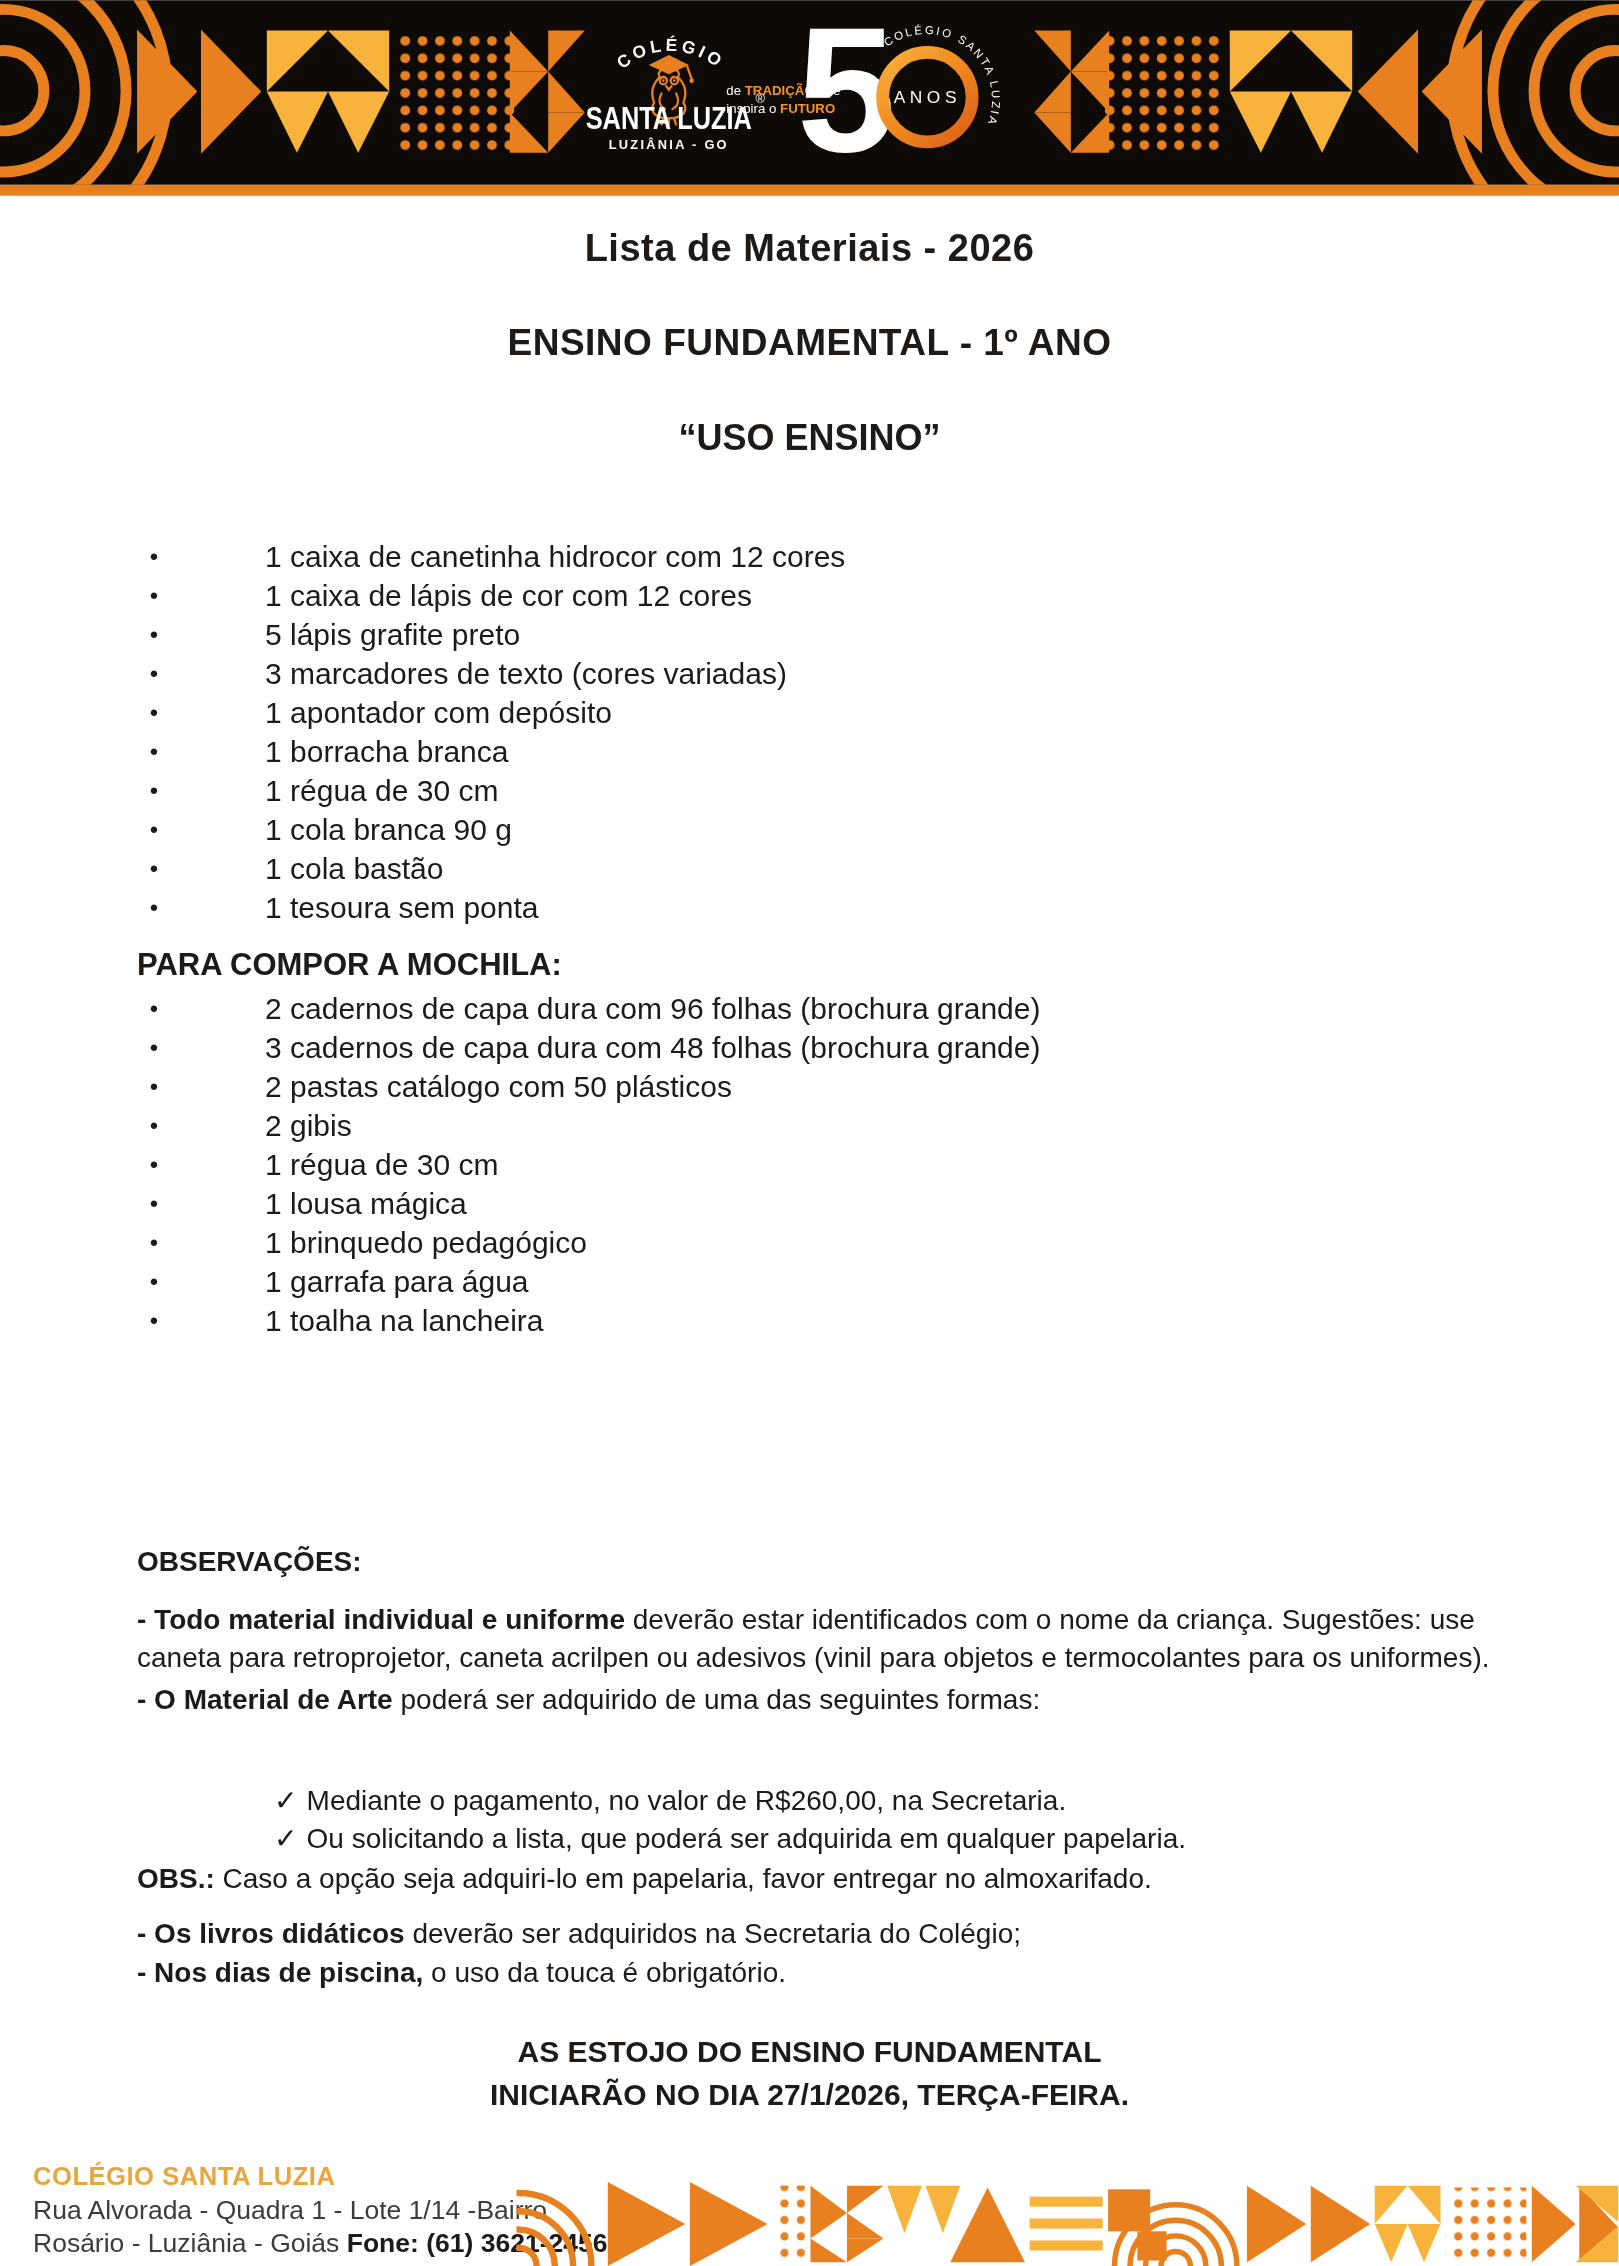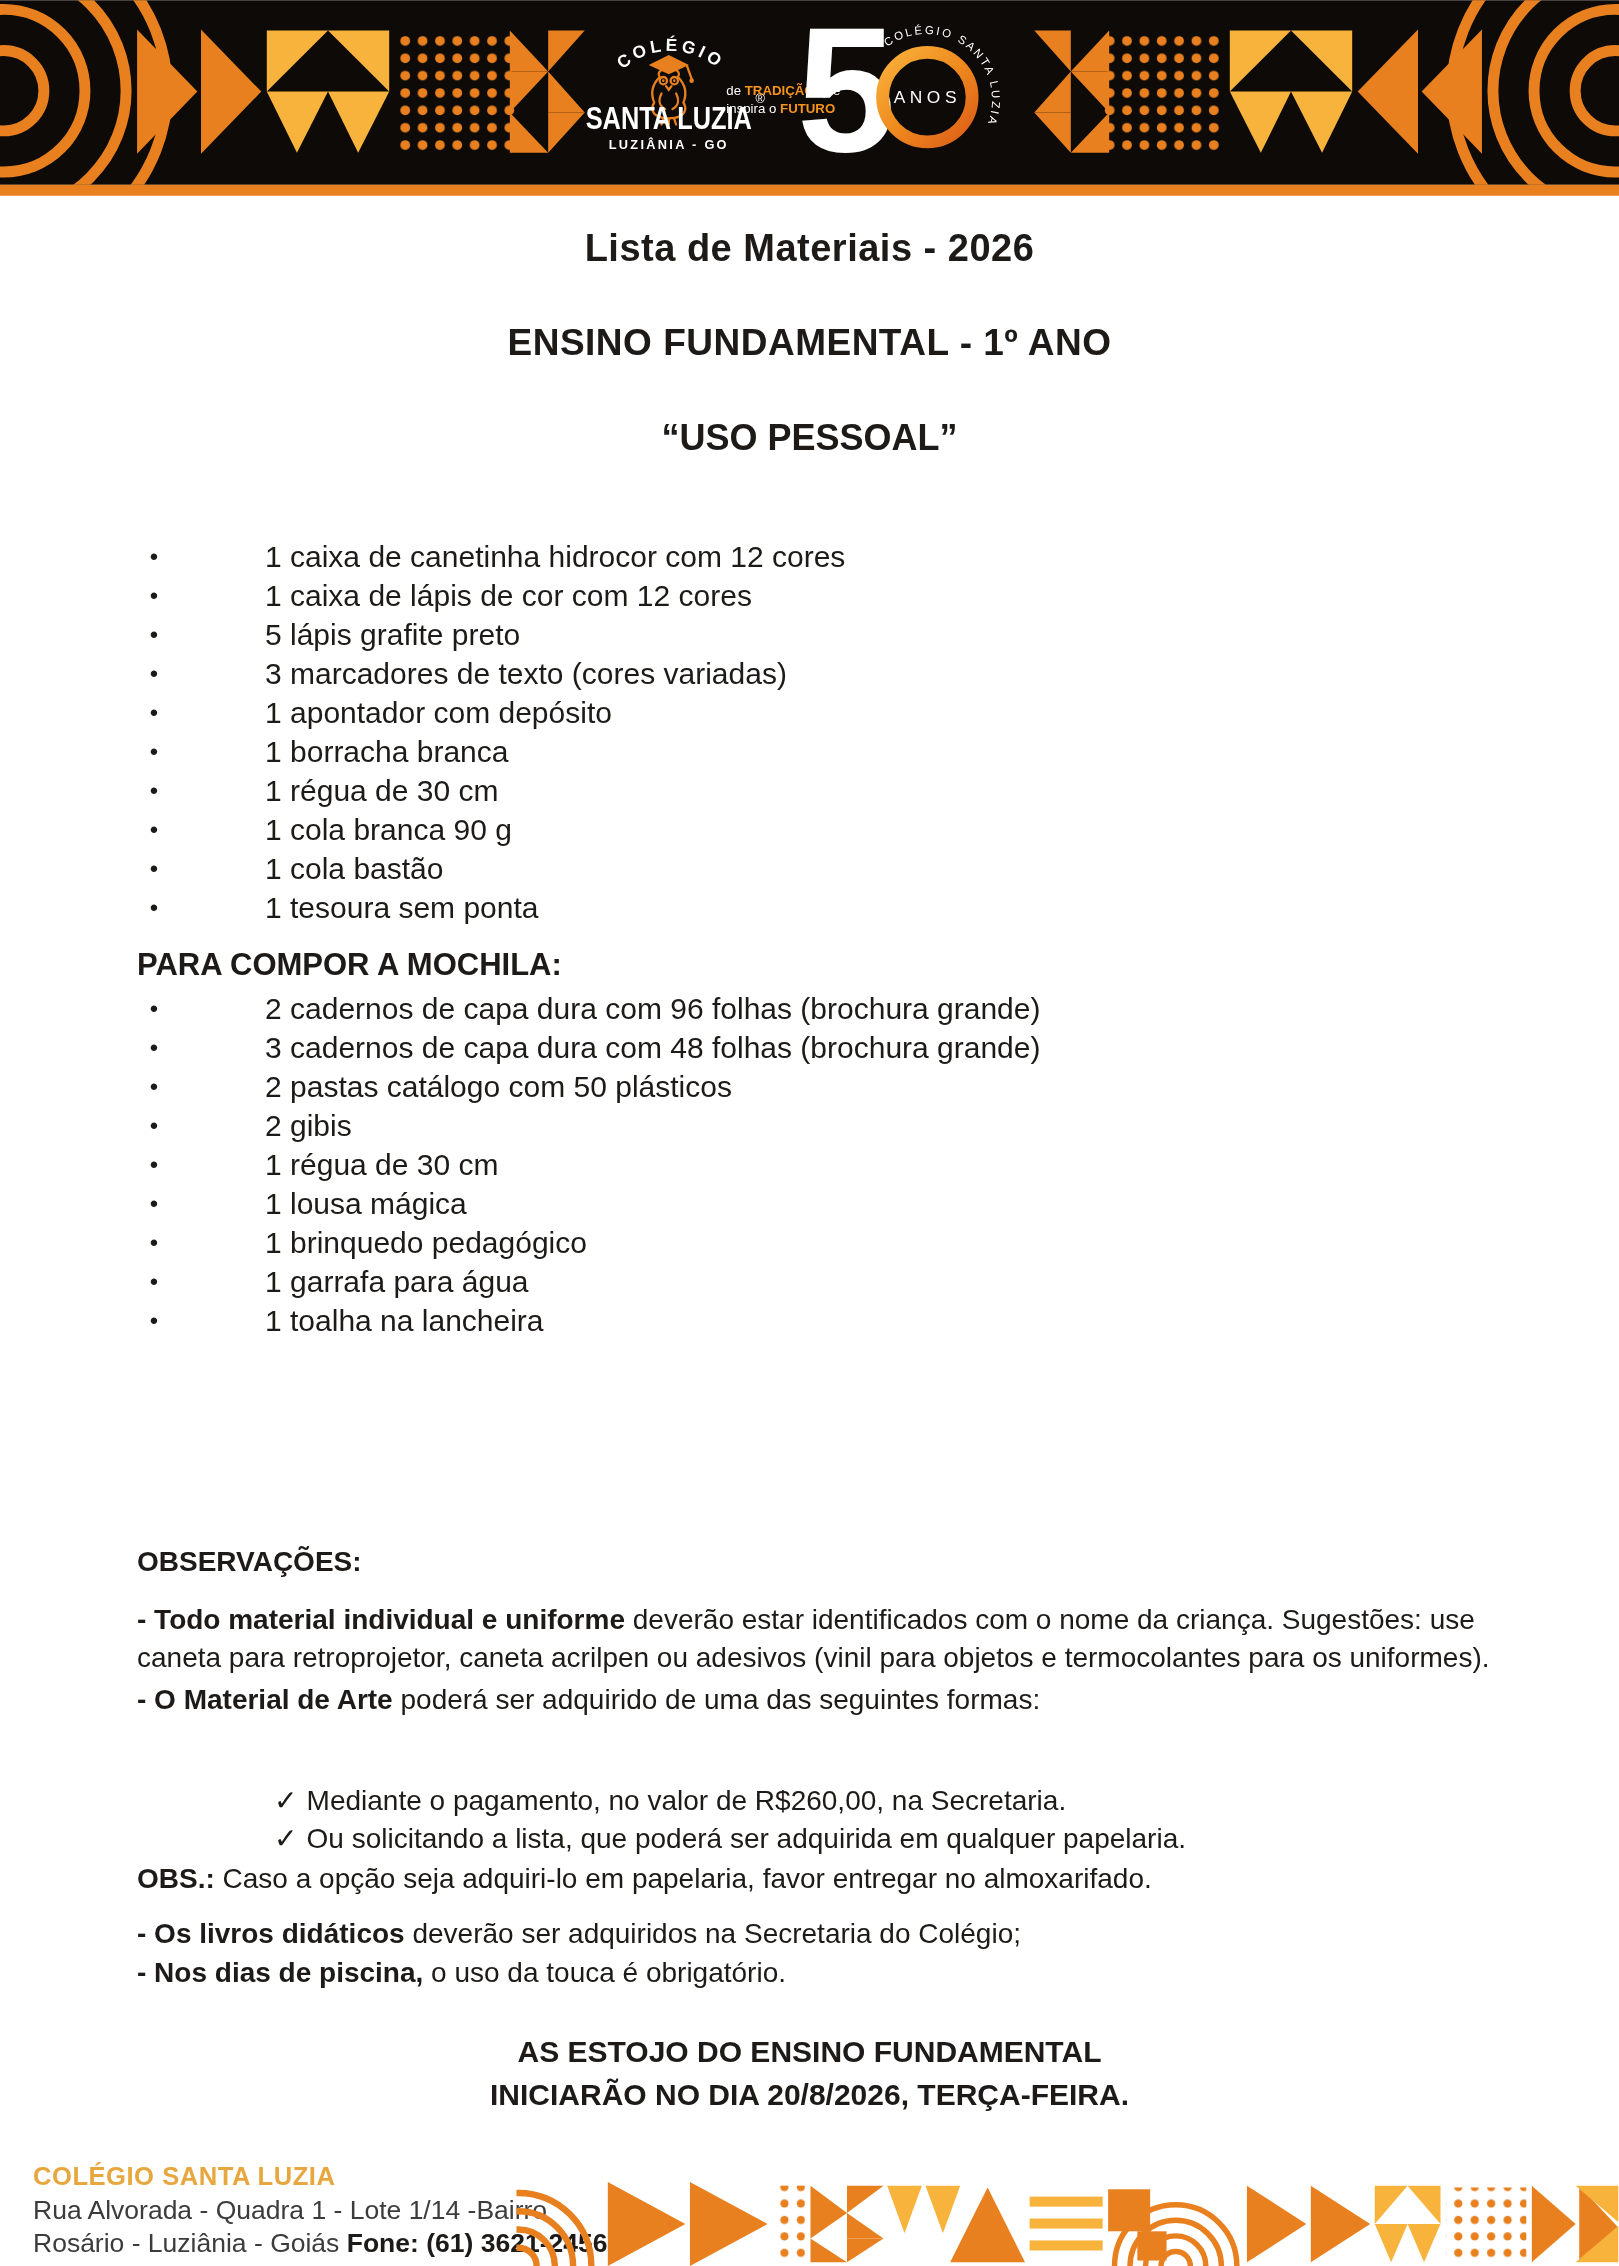--- a/index.html
+++ b/index.html
@@ -125,21 +125,21 @@
       <text font-size="12.5" letter-spacing="2.5" fill="#ffffff">
         <textPath href="#arcRing">COLÉGIO SANTA LUZIA</textPath>
       </text>
     </g>
 
     <rect x="0" y="202" width="1772" height="12" class="o"></rect>
   </svg>
 
   <div class="abs ctr doc-title">Lista de Materiais - 2026</div>
   <div class="abs ctr doc-subtitle">ENSINO FUNDAMENTAL - 1º ANO</div>
-  <div class="abs ctr doc-quote">“USO PESSOAL”</div>
+  <div class="abs ctr doc-quote">“USO ENSINO”</div>
 
 
   <ul class="abs section items" style="top:537px;">
     <li>
         <span class="bullet">•</span>
         <span>1 caixa de canetinha hidrocor com 12 cores</span>
       </li>
       <li>
         <span class="bullet">•</span>
         <span>1 caixa de lápis de cor com 12 cores</span>
@@ -244,21 +244,21 @@
 
   <p class="abs section obs" style="top:1954px;">
     <span class="b">- Nos dias de piscina,</span><span> o uso da touca é obrigatório.</span>
   </p>
   <p class="abs section obs" style="top:1915px;">
     <span class="b">- Os livros didáticos</span><span> deverão ser adquiridos na Secretaria do Colégio;</span>
   </p>
 
   <div class="abs ctr closing">
     <div>AS ESTOJO DO ENSINO FUNDAMENTAL</div>
-    <div>INICIARÃO NO DIA 20/8/2026, TERÇA-FEIRA.</div>
+    <div>INICIARÃO NO DIA 27/1/2026, TERÇA-FEIRA.</div>
   </div>
 
   <div class="abs f-name">COLÉGIO SANTA LUZIA</div>
   <div class="abs f-addr1">Rua Alvorada - Quadra 1 - Lote 1/14 -Bairro</div>
   <div class="abs f-addr2">
     <span>Rosário - Luziânia - Goiás </span><span class="b">Fone: (61) 3621-2456</span>
   </div>
 
   <svg class="abs" style="right:0;bottom:0;" width="1103" height="84" viewBox="0 0 1207 92" aria-hidden="true">
     <defs>

